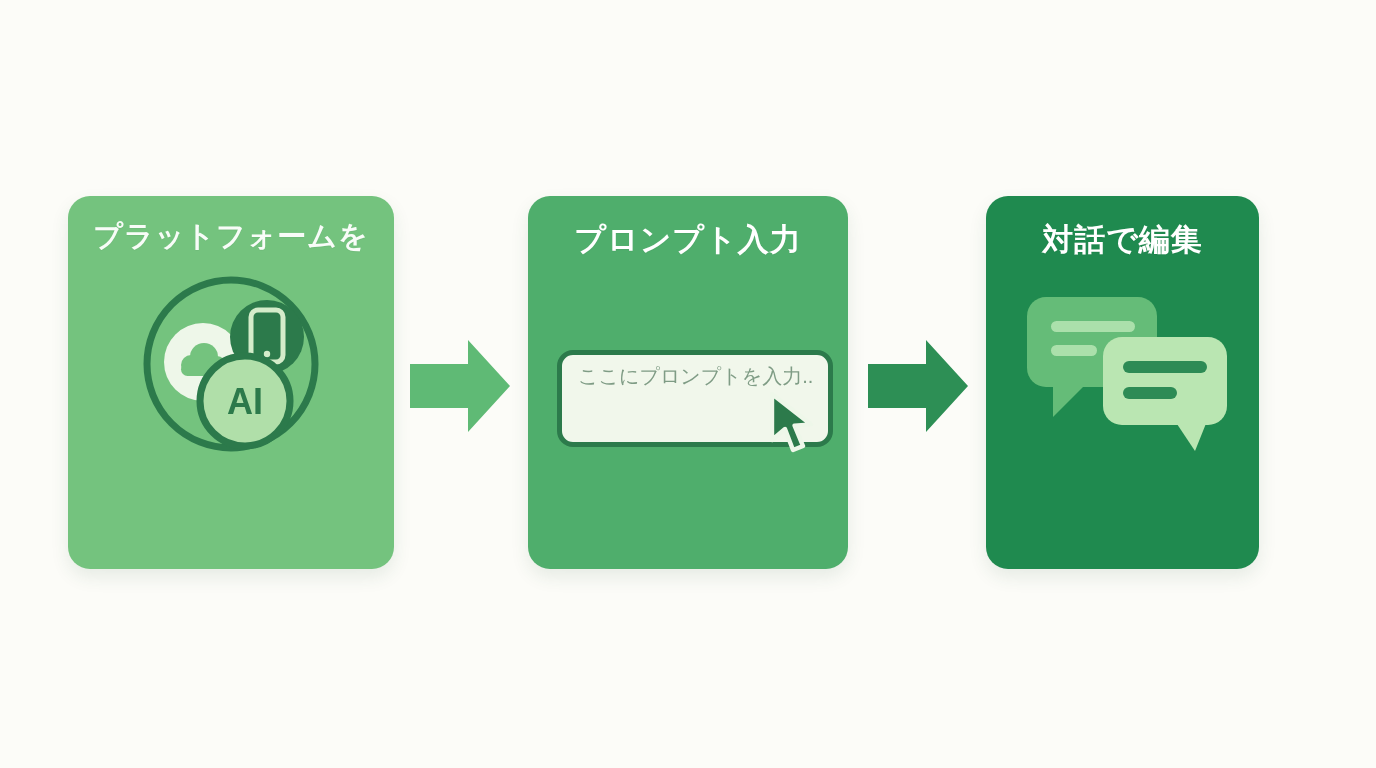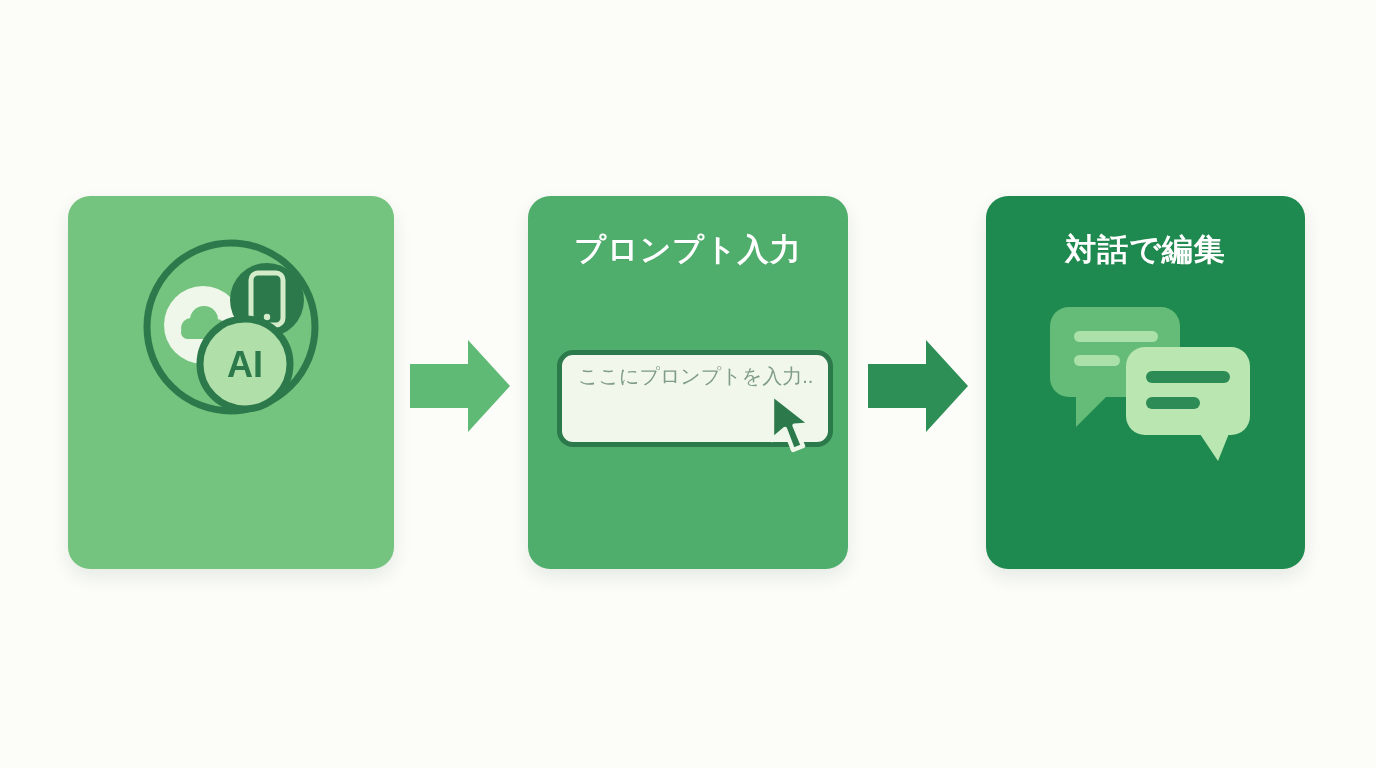--- a/index.html
+++ b/index.html
@@ -11,26 +11,26 @@
   }
   .canvas { position: absolute; inset: 0; }
 
   .card {
     position: absolute; top: 196px; height: 373px;
     border-radius: 22px;
     box-shadow: 0 8px 18px rgba(40, 90, 60, 0.10);
   }
   .card-1 { left: 68px;  width: 326px; background: #74c37e; }
   .card-2 { left: 528px; width: 320px; background: #4fae6c; }
-  .card-3 { left: 986px; width: 319px; background: #1f8a4f; }
+  .card-3 { left: 986px; width: 273px; background: #1f8a4f; }
 
   .card-title {
     color: #ffffff; font-weight: bold; text-align: center;
     font-size: 31px; line-height: 38px; letter-spacing: 1px;
-    padding-top: 35px; text-shadow: 0 1px 1px rgba(0,0,0,0.04);
+    padding-top: 25px; text-shadow: 0 1px 1px rgba(0,0,0,0.04);
   }
   .card-1 .card-title { font-size: 29px; line-height: 37px; padding-top: 22px; color: rgba(255,255,255,0.95); }
 
   .icon-wrap { display: flex; justify-content: center; }
   .platform-icon { margin-top: 12px; }
 
   
   .prompt-input {
     position: absolute; left: 29px; top: 154px;
     width: 276px; height: 97px; box-sizing: border-box;
@@ -45,20 +45,21 @@
   
   .bubbles-wrap { margin-top: 32px; }
 </style>
 </head>
 <body>
 
 <div class="canvas">
 
   <div class="card card-1">
     <div class="card-title">
+      <div>プラットフォームを</div>
     </div>
     <div class="icon-wrap">
       <svg class="platform-icon" width="196" height="196" viewBox="0 0 196 196">
 
         <circle cx="98" cy="97" r="84" fill="none" stroke="#2c7a4b" stroke-width="7"></circle>
 
         <g>
           <circle cx="70" cy="95" r="39" fill="#eef7e9"></circle>
           <circle cx="58" cy="98" r="10" fill="#74c37e"></circle>
           <circle cx="71" cy="90" r="14" fill="#74c37e"></circle>

